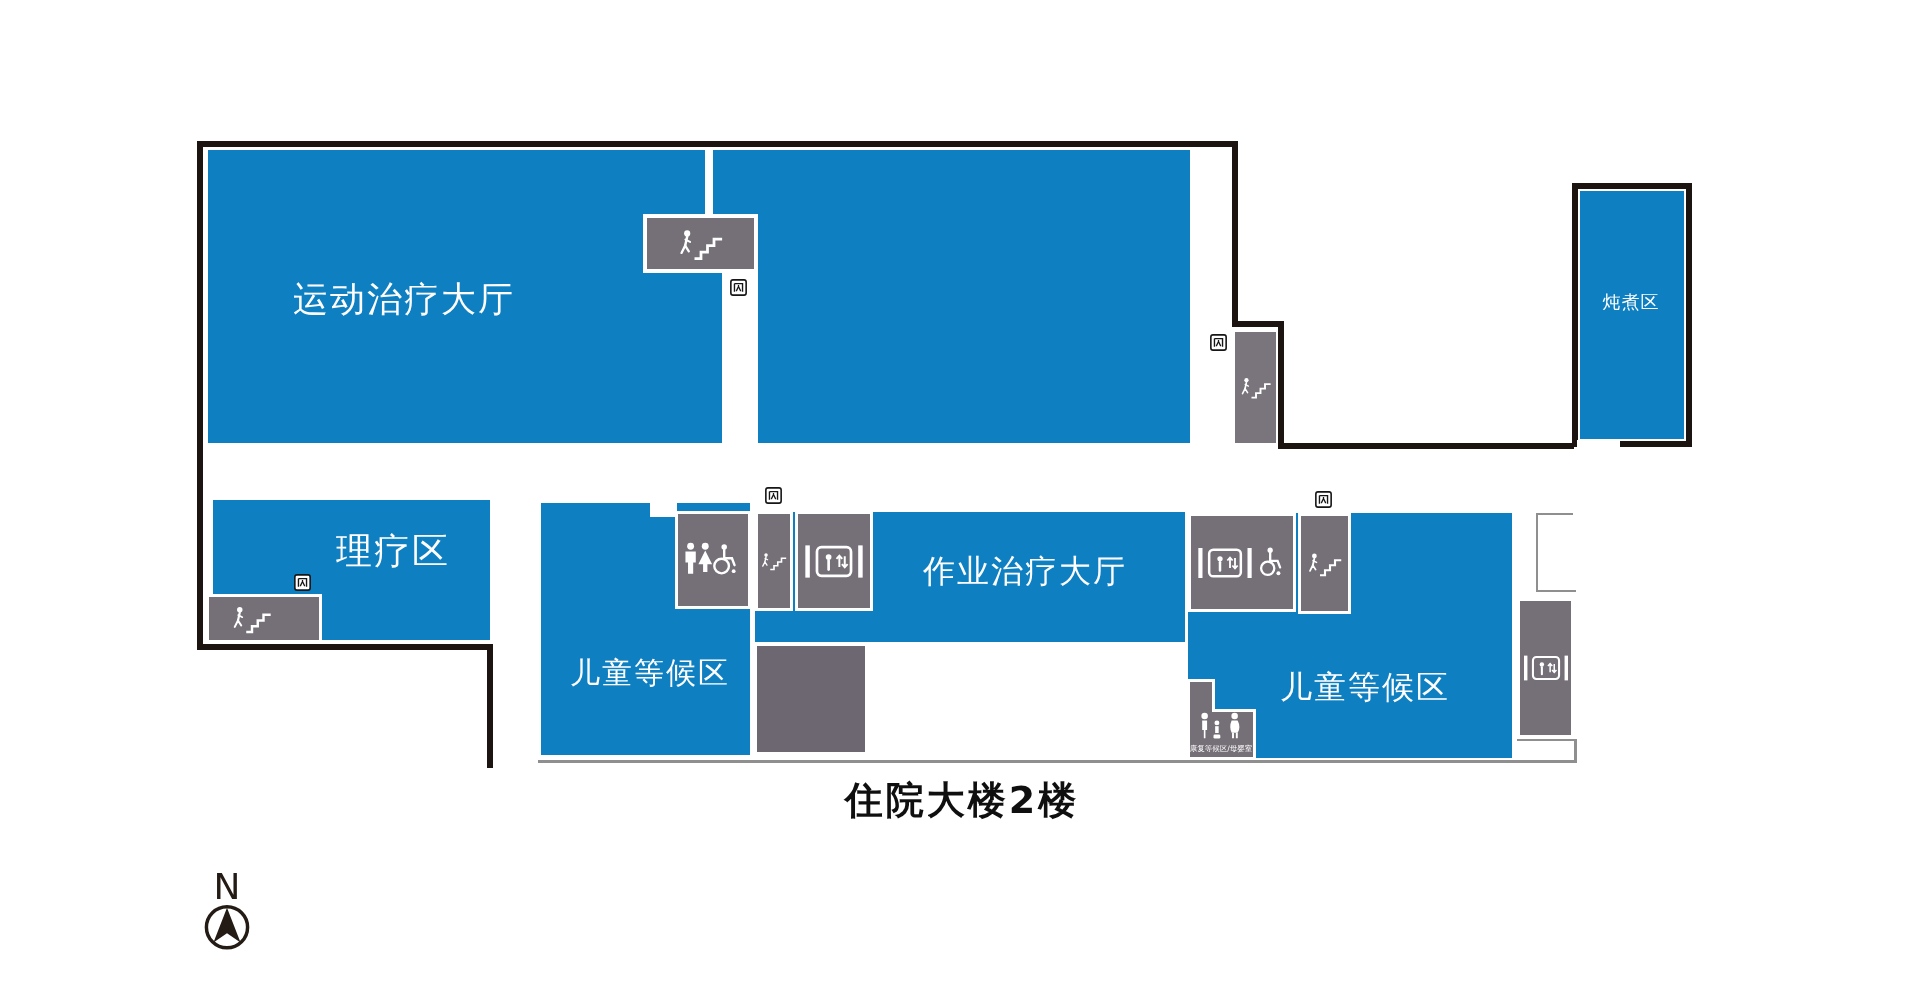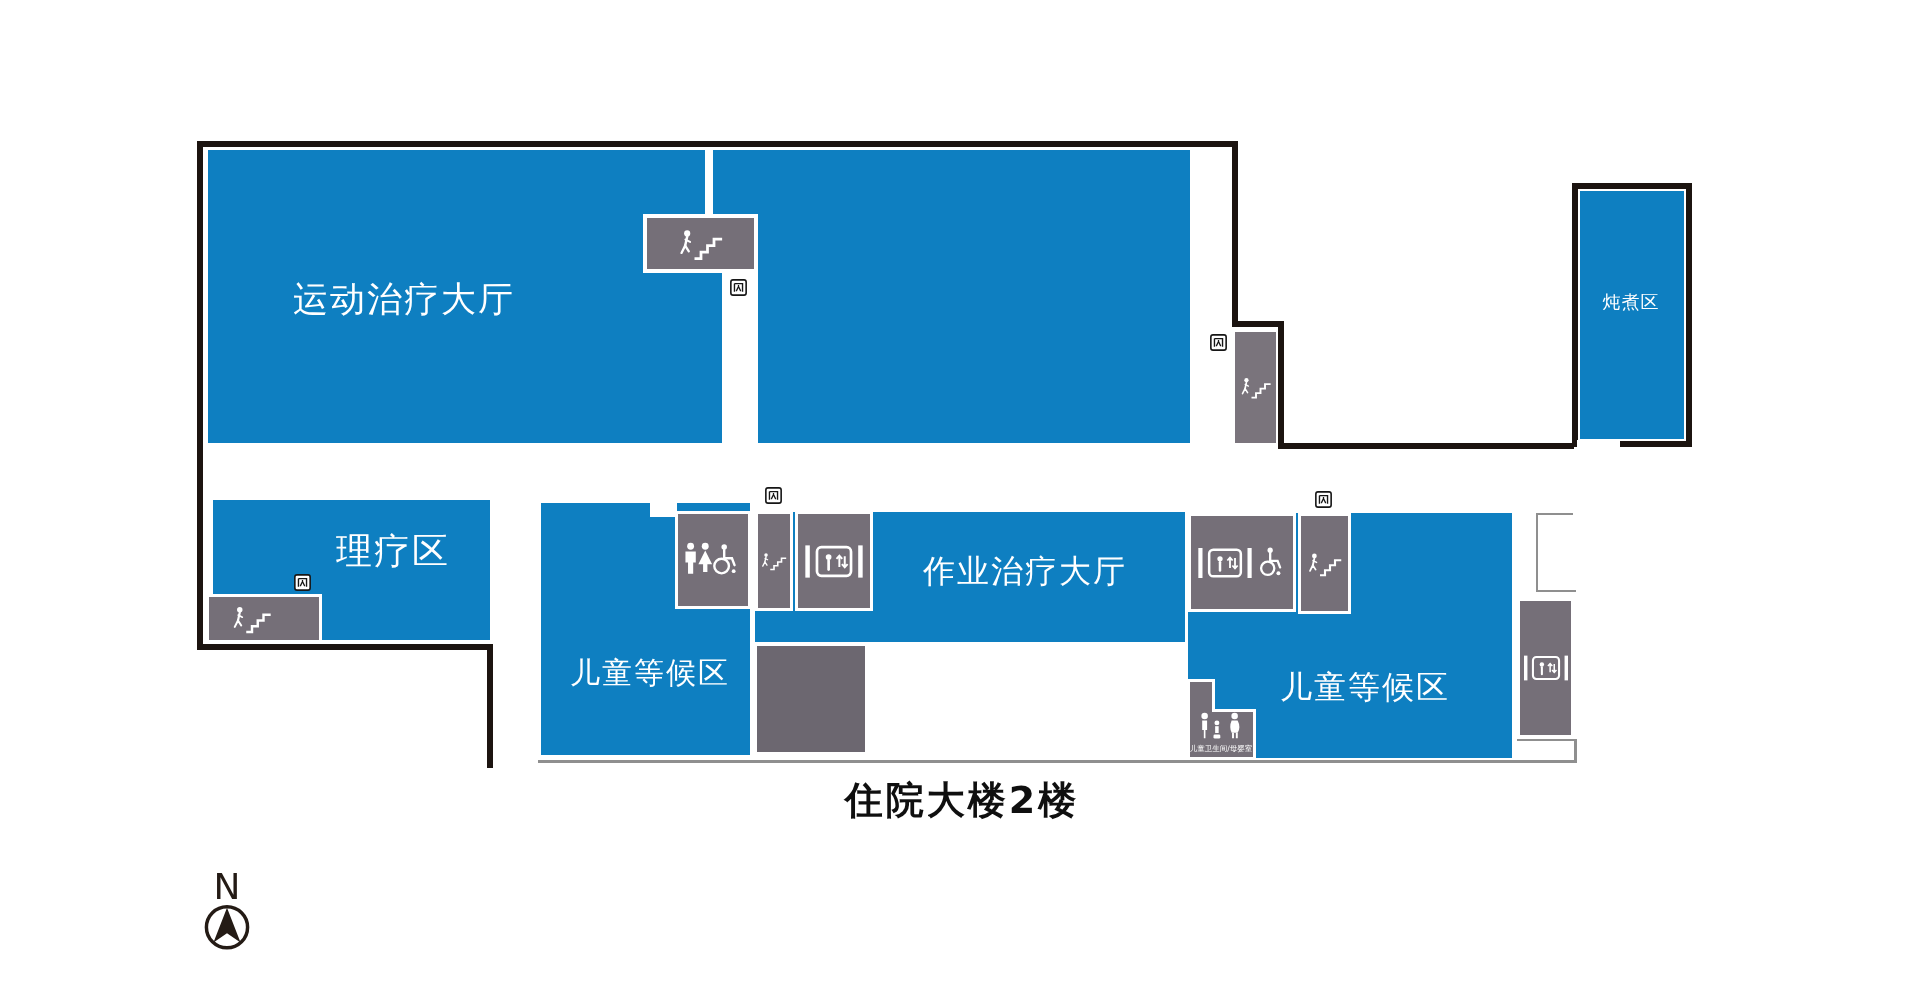--- a/index.html
+++ b/index.html
@@ -168,21 +168,21 @@
       </svg>
   </div>
 
   <div class="whitepatch" style="left:1187px;top:679px;width:28px;height:81px;"></div>
   <div class="whitepatch" style="left:1187px;top:709px;width:69px;height:51px;"></div>
   <div class="graypatch" style="left:1190px;top:682px;width:22px;height:75px;"></div>
   <div class="graypatch" style="left:1212px;top:712px;width:41px;height:45px;"></div>
   <svg class="icon abs" width="48" height="30" style="left:1197px;top:712px;">
       <use href="#sym-child-figs" xlink:href="#sym-child-figs"></use>
     </svg>
-  <div class="tinytext" style="left:1221px;top:749px;">儿童卫生间/母婴室</div>
+  <div class="tinytext" style="left:1221px;top:749px;">康复等候区/母婴室</div>
 
   <svg class="exit" style="left:730px;top:279px;">
       <use href="#sym-exit" xlink:href="#sym-exit"></use>
     </svg>
   <svg class="exit" style="left:1210px;top:334px;">
       <use href="#sym-exit" xlink:href="#sym-exit"></use>
     </svg>
   <svg class="exit" style="left:294px;top:574px;">
       <use href="#sym-exit" xlink:href="#sym-exit"></use>
     </svg>

